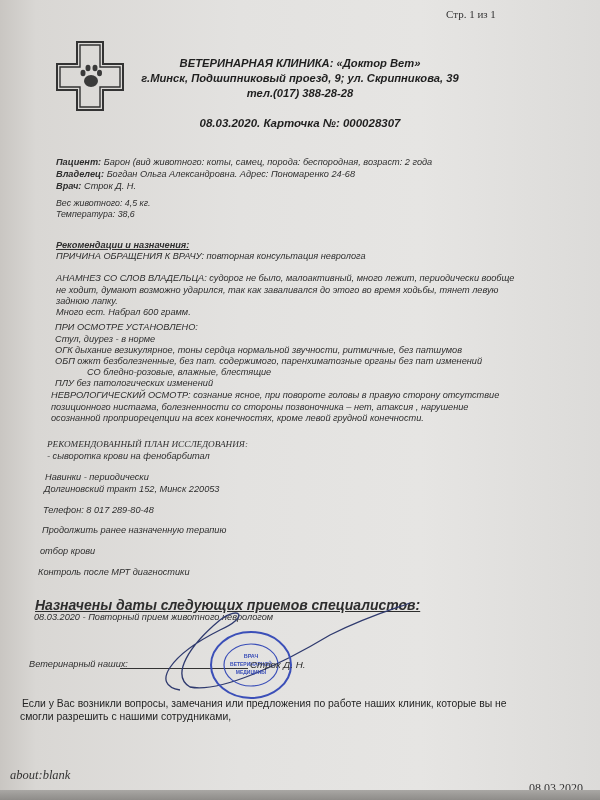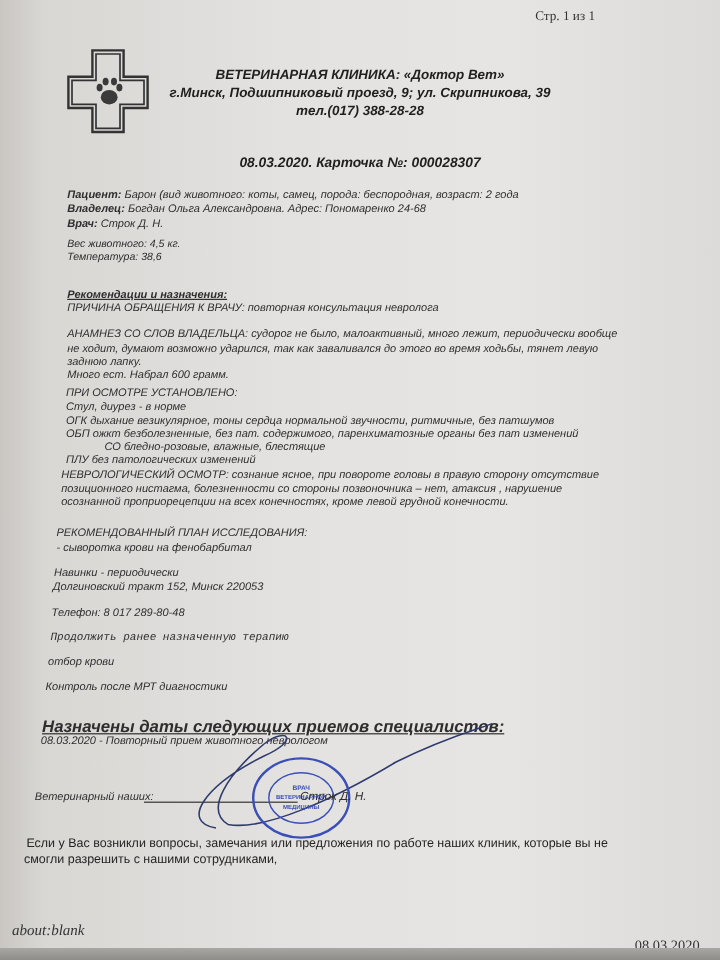--- a/index.html
+++ b/index.html
@@ -24,21 +24,21 @@
     .logo {
       position: absolute; left: 55px; top: 40px; width: 70px; height: 72px;
     }
     .clinic-head {
       position: absolute; top: 56px; left: 130px; width: 340px;
       text-align: center; font-style: italic; font-weight: bold; font-size: 11.2px;
       line-height: 15px; color: #1f1f1f;
     }
     .card-title {
       position: absolute; top: 117px; left: 0; width: 600px; text-align: center;
-      font-style: italic; font-weight: bold; font-size: 11.5px; color: #1f1f1f; margin-top: 13px;
+      font-style: italic; font-weight: bold; font-size: 11.5px; color: #1f1f1f;
     }
     .t { position: absolute; font-style: italic; font-size: 9.2px; line-height: 11.6px; color: #2e2e2e; white-space: nowrap; }
     .b { font-weight: bold; }
     .u { text-decoration: underline; font-weight: bold; }
     .footer-txt { position: absolute; font-size: 10.4px; line-height: 13px; color: #242424; white-space: nowrap; }
     .about { position: absolute; left: 10px; top: 768px; font-family: "Liberation Serif", serif; font-style: italic; font-size: 12.5px; color: #333; }
     .date-foot { position: absolute; left: 529px; top: 781px; font-family: "Liberation Serif", serif; font-size: 12px; color: #333; }
     .sig-line { position: absolute; left: 120px; top: 668px; width: 128px; border-top: 1px solid #333; }
     .stamp { position: absolute; left: 208px; top: 630px; width: 86px; height: 70px; }
     .signature { position: absolute; left: 110px; top: 595px; width: 320px; height: 100px; }
@@ -97,27 +97,27 @@
   <div class="t" style="left:55px;top:334px;">Стул, диурез - в норме</div>
   <div class="t" style="left:55px;top:345px;">ОГК дыхание везикулярное, тоны сердца нормальной звучности, ритмичные, без патшумов</div>
   <div class="t" style="left:55px;top:356px;">ОБП ожкт безболезненные, без пат. содержимого, паренхиматозные органы без пат изменений</div>
   <div class="t" style="left:55px;top:367px;margin-left:32px;">СО бледно-розовые, влажные, блестящие</div>
   <div class="t" style="left:55px;top:378px;">ПЛУ без патологических изменений</div>
 
   <div class="t" style="left:51px;top:390px;">НЕВРОЛОГИЧЕСКИЙ ОСМОТР: сознание ясное, при повороте головы в правую сторону отсутствие</div>
   <div class="t" style="left:51px;top:402px;">позиционного нистагма, болезненности со стороны позвоночника – нет, атаксия , нарушение</div>
   <div class="t" style="left:51px;top:413px;">осознанной проприорецепции на всех конечностях, кроме левой грудной конечности.</div>
 
-  <div class="t" style="left:47px;top:439px;">РЕКОМЕНДОВАННЫЙ ПЛАН ИССЛЕДОВАНИЯ:</div>
+  <div class="t" style="left:47px;top:439px;font-family:Liberation Serif, serif;">РЕКОМЕНДОВАННЫЙ ПЛАН ИССЛЕДОВАНИЯ:</div>
   <div class="t" style="left:47px;top:451px;">- сыворотка крови на фенобарбитал</div>
 
   <div class="t" style="left:45px;top:472px;">Навинки - периодически</div>
   <div class="t" style="left:44px;top:484px;">Долгиновский тракт 152, Минск 220053</div>
   <div class="t" style="left:43px;top:505px;">Телефон: 8 017 289-80-48</div>
-  <div class="t" style="left:42px;top:525px;font-family:Liberation Mono, monospace;">Продолжить ранее назначенную терапию</div>
+  <div class="t" style="left:42px;top:525px;">Продолжить ранее назначенную терапию</div>
   <div class="t" style="left:40px;top:546px;">отбор крови</div>
   <div class="t" style="left:38px;top:567px;">Контроль после МРТ диагностики</div>
 
   <div class="t u" style="left:35px;top:600px;font-size:14px;">Назначены даты следующих приемов специалистов:</div>
   <div class="t" style="left:34px;top:612px;">08.03.2020 - Повторный прием животного неврологом</div>
 
   <div class="t" style="left:29px;top:659px;">Ветеринарный наших:</div>
   <div class="sig-line"></div>
   <svg class="signature" viewBox="0 0 320 100">
     <path d="M70 95 C 40 90, 60 60, 110 35 C 140 22, 130 10, 110 25 C 80 50, 60 80, 80 92 C 110 98, 170 70, 220 40 C 260 20, 290 12, 300 8" fill="none" stroke="#2f3a6e" stroke-width="1.3"></path>

